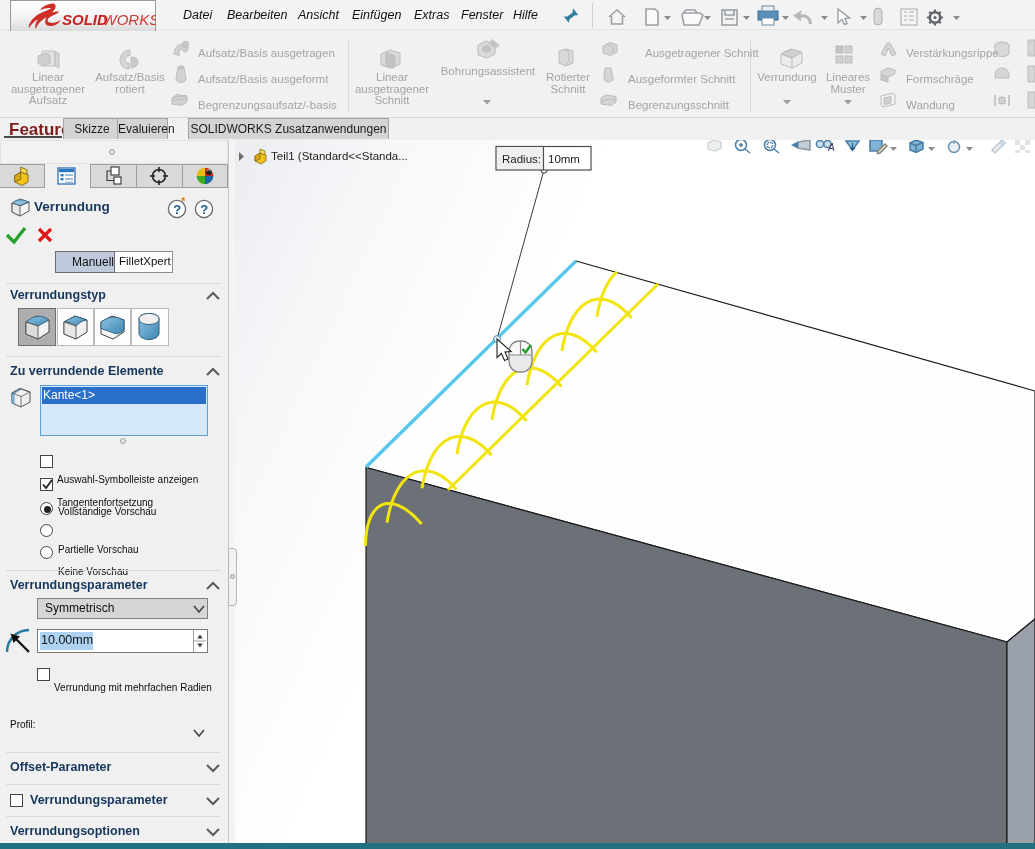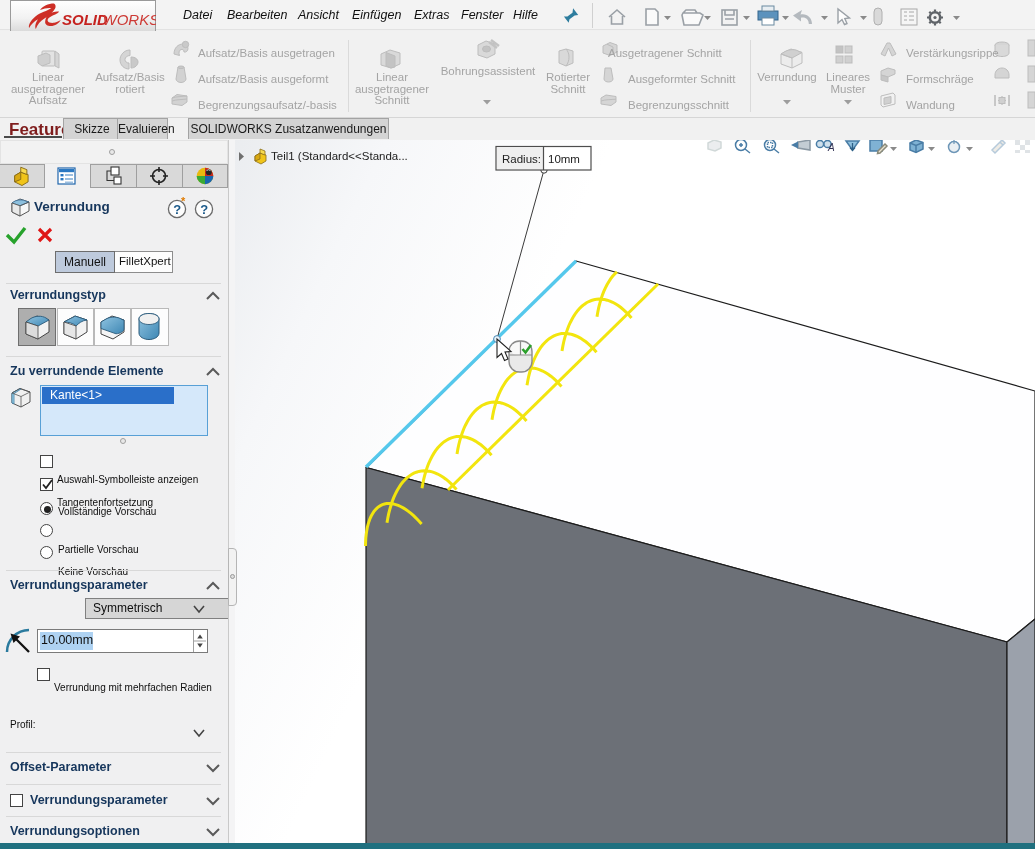--- a/index.html
+++ b/index.html
@@ -6,21 +6,21 @@
 .abs{position:absolute;}
 .mitem{position:absolute;top:8px;font-size:12.5px;color:#111;font-style:italic;}
 .ribtxt{position:absolute;font-size:11.5px;color:#a4a4a4;text-align:center;line-height:11.5px;}
 .ribrow{position:absolute;font-size:11.5px;color:#a4a4a4;}
 .tab{position:absolute;top:118px;height:21px;background:#d4d4d4;border:1px solid #a3a3a3;border-bottom:none;font-size:12px;color:#1a1a1a;text-align:center;line-height:20px;}
 .sechdr{position:absolute;left:10px;font-size:12.5px;font-weight:bold;color:#16365c;}
 .ptxt{position:absolute;font-size:10px;color:#0d0d0d;margin-top:19px;}
 .chk{position:absolute;width:13px;height:13px;border:1.4px solid #444;background:#fff;}
 .rad{position:absolute;width:13px;height:13px;border:1.4px solid #444;background:#fff;border-radius:50%;}
 .sep{position:absolute;left:6px;width:215px;height:1px;background:#d8d8d8;}
-.combo{position:absolute;left:37px;width:171px;height:21px;background:#d6d6d6;border:1px solid #808080;font-size:12px;color:#0d0d0d;line-height:19px;padding-left:7px;margin-left:48px;}
+.combo{position:absolute;left:37px;width:171px;height:21px;background:#d6d6d6;border:1px solid #808080;font-size:12px;color:#0d0d0d;line-height:19px;padding-left:7px;}
 </style></head><body>
 <div id="root">
 
 <div class="abs" style="left:0;top:0;width:1035px;height:30px;background:#f3f3f3;border-bottom:1px solid #e2e2e2"></div>
 <div class="abs" style="left:10px;top:0;width:146px;height:33px;background:linear-gradient(180deg,#ffffff 0%,#f2f2f2 55%,#d9d9d9 100%);border:1px solid #9a9a9a;"></div>
 <svg class="abs" style="left:14px;top:2px" width="142" height="30" viewBox="0 0 142 30">
  <path transform="translate(6,0)" d="M34 1.5 C28 1.5 23 4 20 8 C24 6.2 28.3 5.6 31.4 6 C27.4 9 20.3 10.4 15.4 14.4 C10 18.9 8.2 23.4 9.1 26.1 C10.9 22.5 14 19.4 18 17.2 C15.8 20.3 14.5 24.3 15.8 27 C17.2 23 20.3 19 24.8 16.3 C29.7 13.3 33.3 9.9 35.1 6.5 C36 4.7 35.8 2.9 34 1.5 Z" fill="#cd2e26"></path>
  <path transform="translate(2,1.5) scale(0.88)" d="M37 12 C40.6 9.8 45.5 8.7 49.1 9.3 C46.9 11.7 42.4 13.2 39.3 15 C36.6 16.5 35.4 18.3 36.1 19.9 C37 21.9 40.2 22.5 43.3 22 C46.4 21.4 49.1 20.2 50.9 18.6 C49.1 22.8 44.2 25.7 39.5 25.7 C35.7 25.7 33 23.8 33.1 21.1 C33.2 17.7 34.8 14.1 37 12 Z" fill="#cd2e26"></path>
  <text x="48" y="22.5" font-family="Liberation Sans,sans-serif" font-size="15" font-weight="bold" font-style="italic" fill="#c5221f">SOLID</text>
       <text x="88.5" y="22.5" font-family="Liberation Sans,sans-serif" font-size="15" font-style="italic" fill="#cd3a35">WORKS</text>
@@ -184,21 +184,21 @@
  </g>
 </svg>
 <div class="ribtxt" style="left:8px;top:72px;width:80px">Linear<br>ausgetragener<br>Aufsatz</div>
 <div class="ribtxt" style="left:90px;top:72px;width:80px">Aufsatz/Basis<br>rotiert</div>
 <div class="ribrow" style="left:198px;top:47px">Aufsatz/Basis ausgetragen</div>
 <div class="ribrow" style="left:198px;top:73px">Aufsatz/Basis ausgeformt</div>
 <div class="ribrow" style="left:198px;top:99px">Begrenzungsaufsatz/-basis</div>
 <div class="ribtxt" style="left:352px;top:72px;width:80px">Linear<br>ausgetragener<br>Schnitt</div>
 <div class="ribtxt" style="left:440px;top:66px;width:96px">Bohrungsassistent</div>
 <div class="ribtxt" style="left:528px;top:72px;width:80px">Rotierter<br>Schnitt</div>
-<div class="ribrow" style="left:608px;top:47px">Ausgetragener Schnitt</div>
+<div class="ribrow" style="left:645px;top:47px">Ausgetragener Schnitt</div>
 <div class="ribrow" style="left:628px;top:73px">Ausgeformter Schnitt</div>
 <div class="ribrow" style="left:628px;top:99px">Begrenzungsschnitt</div>
 <div class="ribtxt" style="left:752px;top:72px;width:70px">Verrundung</div>
 <div class="ribtxt" style="left:818px;top:72px;width:60px">Lineares<br>Muster</div>
 <div class="ribrow" style="left:906px;top:47px">Verstärkungsrippe</div>
 <div class="ribrow" style="left:906px;top:73px">Formschräge</div>
 <div class="ribrow" style="left:906px;top:99px">Wandung</div>
 
 <div class="abs" style="left:0;top:118px;width:1035px;height:22px;background:#f1f1f1"></div>
 <div class="abs" style="left:9px;top:120px;font-size:17px;font-weight:bold;color:#7f1d1d">Features</div>
@@ -274,21 +274,21 @@
  <text x="14" y="8" font-size="11" fill="#e07b00" font-weight="bold">*</text>
  <circle cx="37" cy="12" r="8.6" fill="#fdfdfd" stroke="#6a6a6a" stroke-width="1.3"></circle>
  <text x="33.2" y="17" font-size="13" font-weight="bold" fill="#1c5a8a">?</text>
 </svg>
 <svg class="abs" style="left:4px;top:224px" width="60" height="22" viewBox="0 0 60 22">
  <path d="M3 11 L10 18 L21 4" fill="none" stroke="#27a22c" stroke-width="3.4"></path>
  <path d="M35 5 L47 17 M47 5 L35 17" fill="none" stroke="#df1616" stroke-width="3.2"></path>
 </svg>
 
 <div class="abs" style="left:55px;top:251px;width:118px;height:22px;border:1px solid #8d8d8d;background:#fdfdfd"></div>
-<div class="abs" style="left:55px;top:251px;width:60px;height:22px;background:#becadc;border:1px solid #6d6d6d;font-size:12px;color:#111;text-align:center;line-height:20px">Manuell</div>
+<div class="abs" style="left:55px;top:251px;width:60px;height:22px;background:#becadc;border:1px solid #6d6d6d;font-size:12px;color:#111;text-align:right;line-height:20px">Manuell</div>
 <div class="abs" style="left:119px;top:255px;font-size:11.5px;color:#111">FilletXpert</div>
 <div class="sep" style="top:283px"></div>
 <div class="sechdr" style="top:288px">Verrundungstyp</div>
 <svg class="abs" style="left:205px;top:291px" width="16" height="10" viewBox="0 0 16 10">
       <path d="M2 8 L8 2 L14 8" stroke="#5a5a5a" stroke-width="2" fill="none"></path>
     </svg>
 
 <div class="abs" style="left:18px;top:308px;width:38px;height:38px;background:#aeaeae;border:1px solid #6f6f6f"></div>
 <div class="abs" style="left:57px;top:308px;width:37px;height:38px;background:#fdfdfd;border:1px solid #b9b9b9"></div>
 <div class="abs" style="left:94px;top:308px;width:37px;height:38px;background:#fdfdfd;border:1px solid #b9b9b9"></div>
@@ -324,21 +324,21 @@
 <svg class="abs" style="left:205px;top:367px" width="16" height="10" viewBox="0 0 16 10">
       <path d="M2 8 L8 2 L14 8" stroke="#5a5a5a" stroke-width="2" fill="none"></path>
     </svg>
 <svg class="abs" style="left:8px;top:385px" width="26" height="26" viewBox="0 0 26 26">
  <path d="M4 8 L12 3.5 L22 7 L22 17 L13 22 L4 18 Z" fill="#f0f0f0" stroke="#555" stroke-width="1"></path>
  <path d="M4 8 L12 3.5 L13 4 L6 8.6 L6 18.8 L4 18 Z" fill="#9fd4ea" stroke="#3e7ba3" stroke-width="0.8"></path>
  <path d="M12 3.5 L22 7 L13 11.5 L4 8 Z" fill="none" stroke="#555" stroke-width="0.8"></path>
  <path d="M13 11.5 L13 22" fill="none" stroke="#555" stroke-width="0.8"></path>
 </svg>
 <div class="abs" style="left:40px;top:385px;width:168px;height:51px;background:#d5e8fa;border:1.5px solid #58a0d6"></div>
-<div class="abs" style="left:42px;top:387px;width:132px;height:17px;background:#2a6fc9;font-size:12px;color:#fff;padding-left:8px;line-height:16px">Kante&lt;1&gt;</div>
+<div class="abs" style="left:42px;top:387px;width:164px;height:17px;background:#2a6fc9;font-size:12px;color:#fff;padding-left:1px;line-height:16px">Kante&lt;1&gt;</div>
 <div class="abs" style="left:120px;top:438px;width:6px;height:6px;border-radius:50%;background:#e8e8e8;border:1px solid #9f9f9f"></div>
 <div class="chk" style="left:40px;top:455px"></div>
 <div class="ptxt" style="left:57px;top:455px">Auswahl-Symbolleiste anzeigen</div>
 <div class="chk" style="left:40px;top:478px"></div>
 <svg class="abs" style="left:41px;top:478px" width="13" height="13" viewBox="0 0 13 13">
       <path d="M2 6.5 L5 10 L11 2" stroke="#222" stroke-width="1.8" fill="none"></path>
     </svg>
 <div class="ptxt" style="left:57px;top:478px">Tangentenfortsetzung</div>
 <div class="rad" style="left:40px;top:502px"></div>
 <div class="abs" style="left:44px;top:506px;width:7px;height:7px;border-radius:50%;background:#222"></div>

